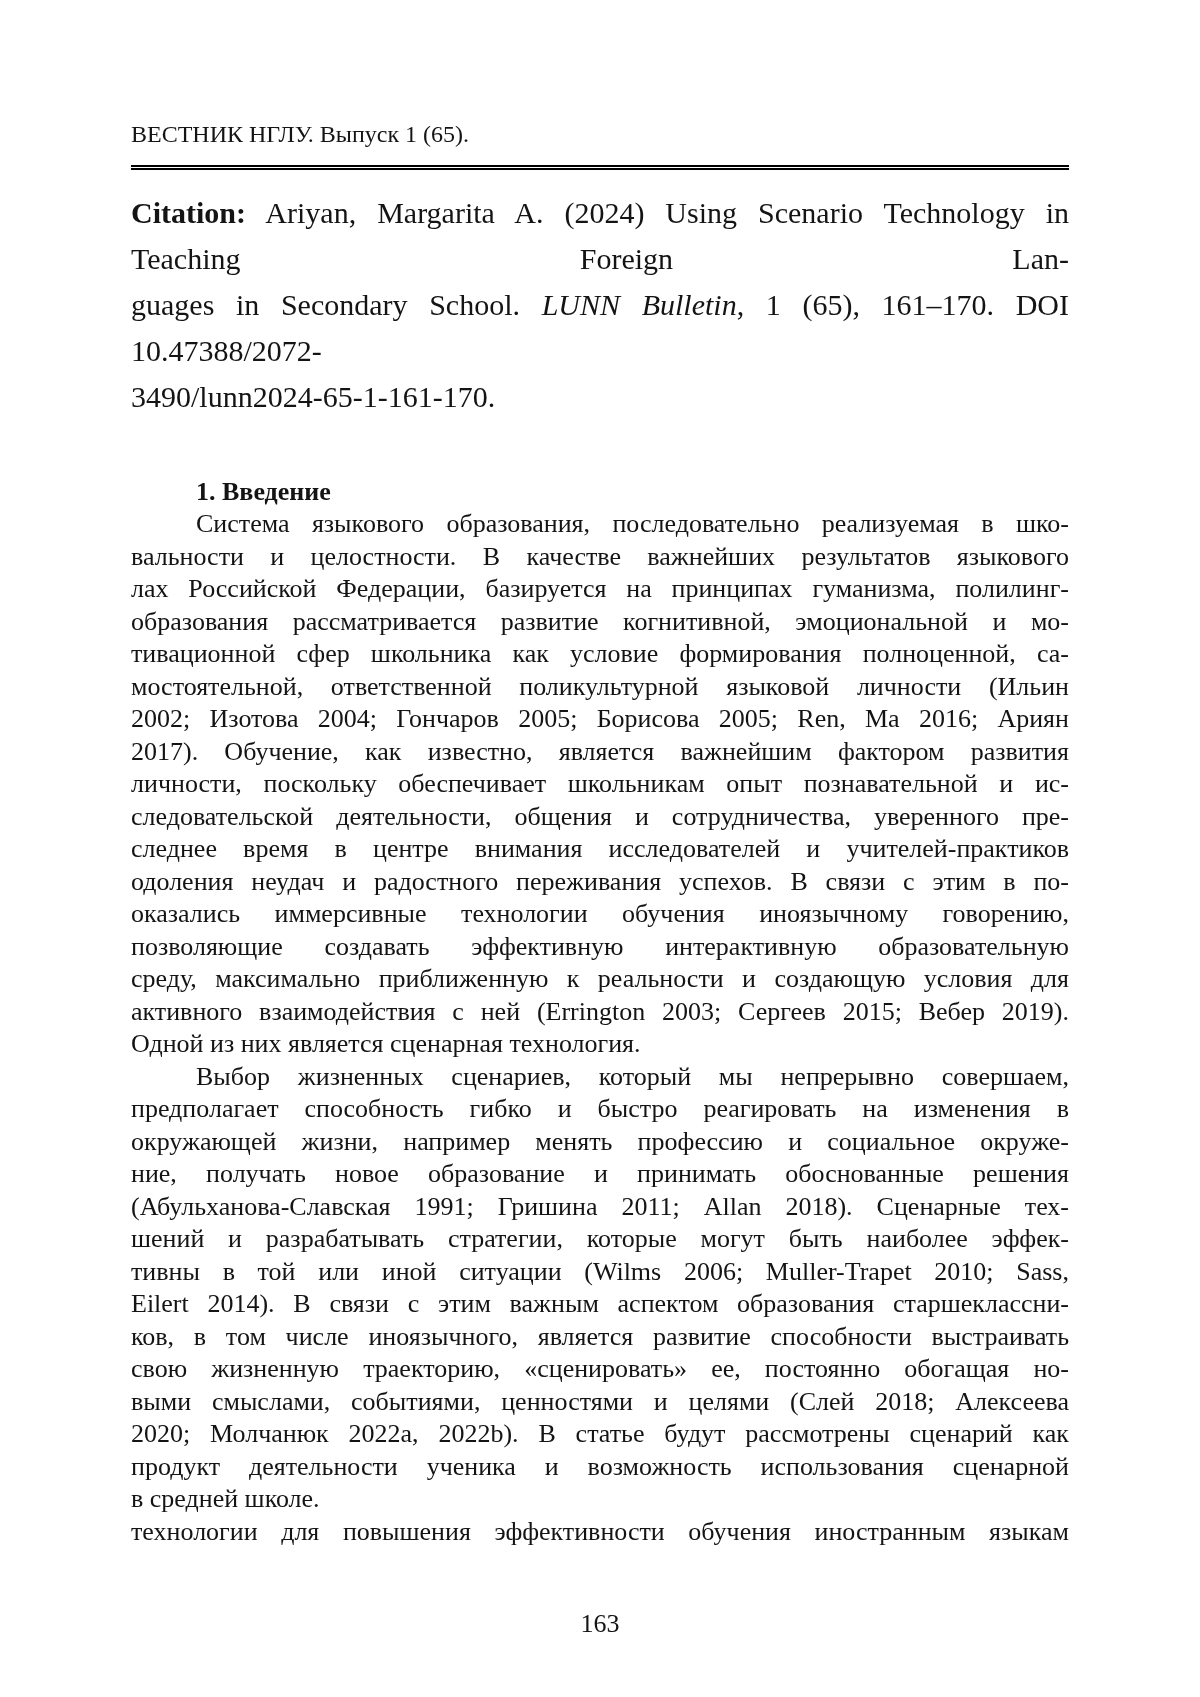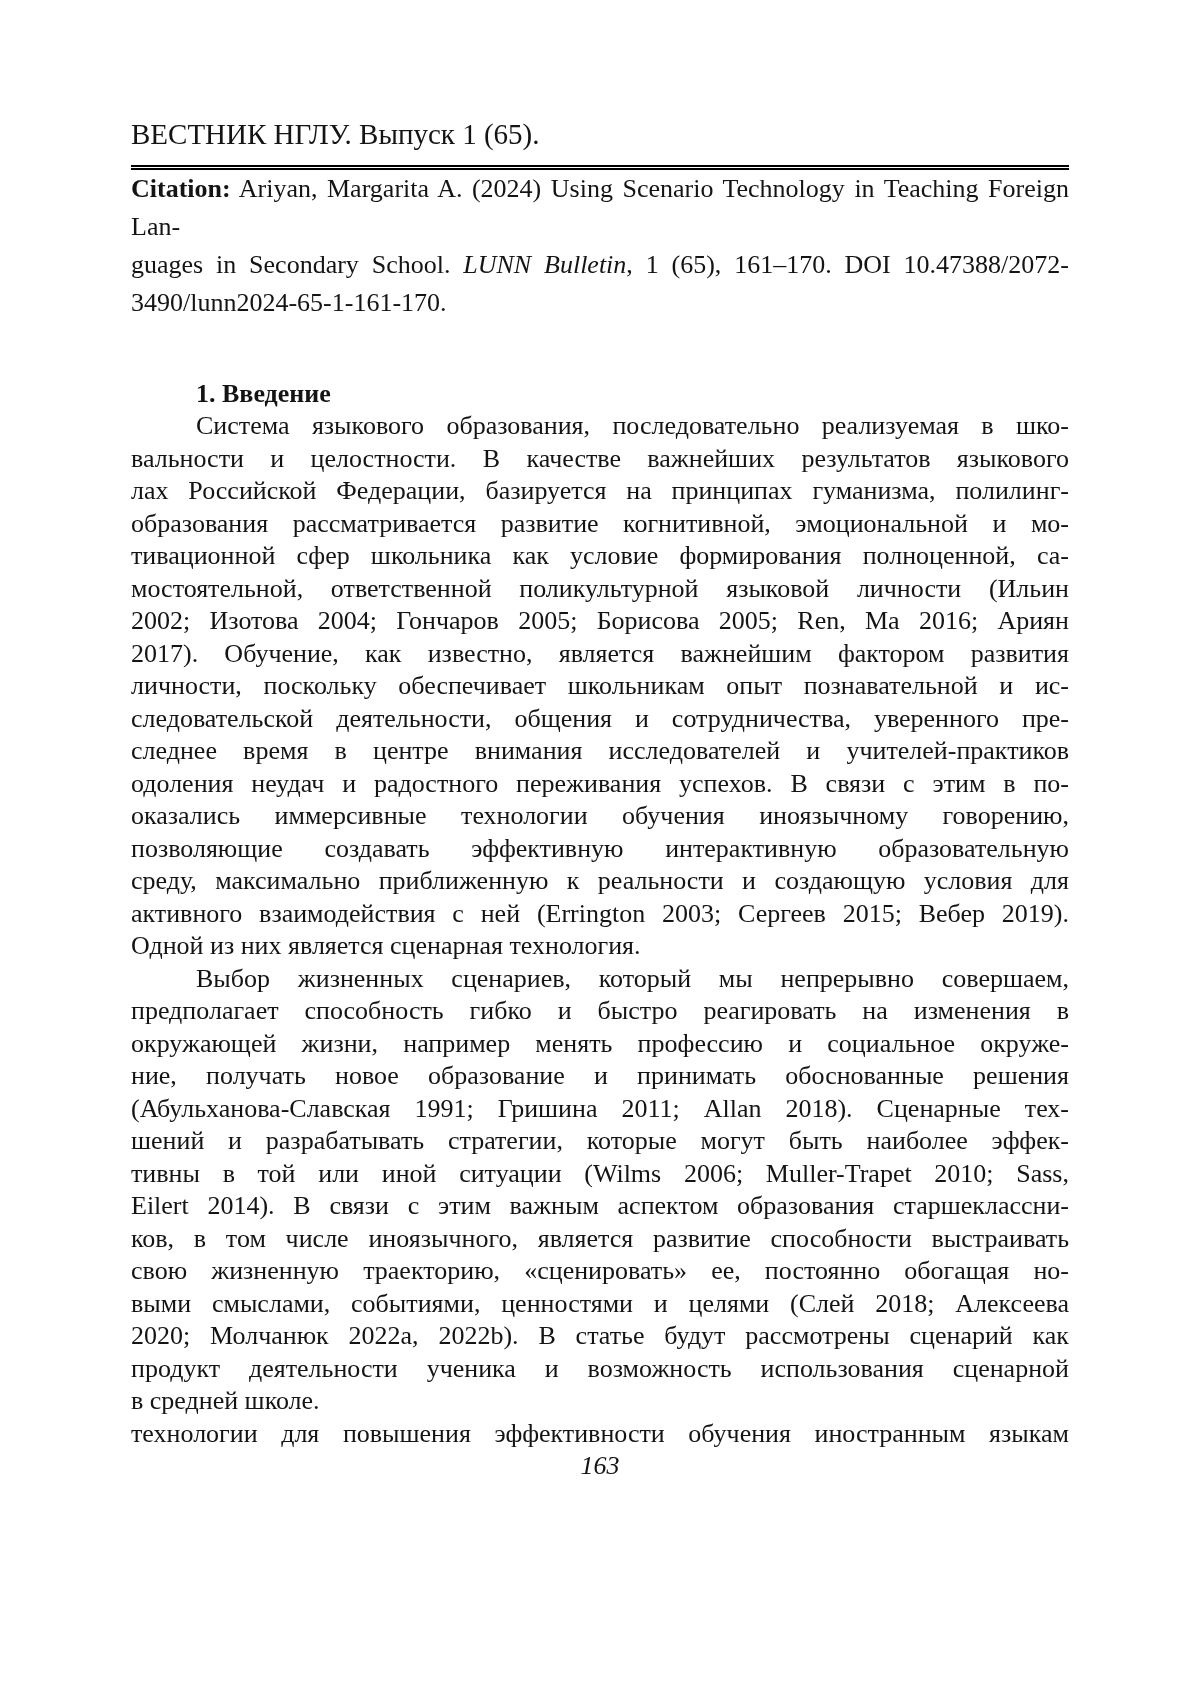--- a/index.html
+++ b/index.html
@@ -7,45 +7,45 @@
     position: relative;
     width: 1200px;
     height: 1697px;
     box-sizing: border-box;
     background: #ffffff;
     color: #141414;
     font-family: "Liberation Serif", "DejaVu Serif", serif;
     padding: 118px 131px 0 131px;
     overflow: hidden;
   }
-  .header { text-align: center; font-size: 29px; line-height: 32.5px; }
+  .header { text-align: center; font-size: 24px; line-height: 32.5px; }
   .rule {
     margin-top: 14px;
     height: 5px;
     background: linear-gradient(#000 0 2px, #fff 2px 3px, #000 3px 5px);
   }
-  .citation { font-size: 26px; line-height: 38px; }
+  .citation { margin-top: 20px; font-size: 30px; line-height: 46px; }
   .heading {
     margin-top: 56px;
     font-weight: bold;
     font-size: 26px;
     line-height: 32.5px;
     padding-left: 65px;
   }
   .bodytext { font-size: 26px; line-height: 32.5px; }
   .line { text-align: left; }
   .line.jfy { text-align: justify; text-align-last: justify; }
   .line.ind { text-indent: 65px; }
   .b { font-weight: bold; }
   .i { font-style: italic; }
   .pagenum {
+    margin-top: 60px;
     text-align: center;
     font-size: 26px;
     line-height: 32.5px;
-    font-style: italic;
   }
 </style>
 </head>
 <body>
 
 <div class="page">
 
   <div class="header">
     <div class="line">ВЕСТНИК НГЛУ. Выпуск 1 (65).</div>
   </div>

